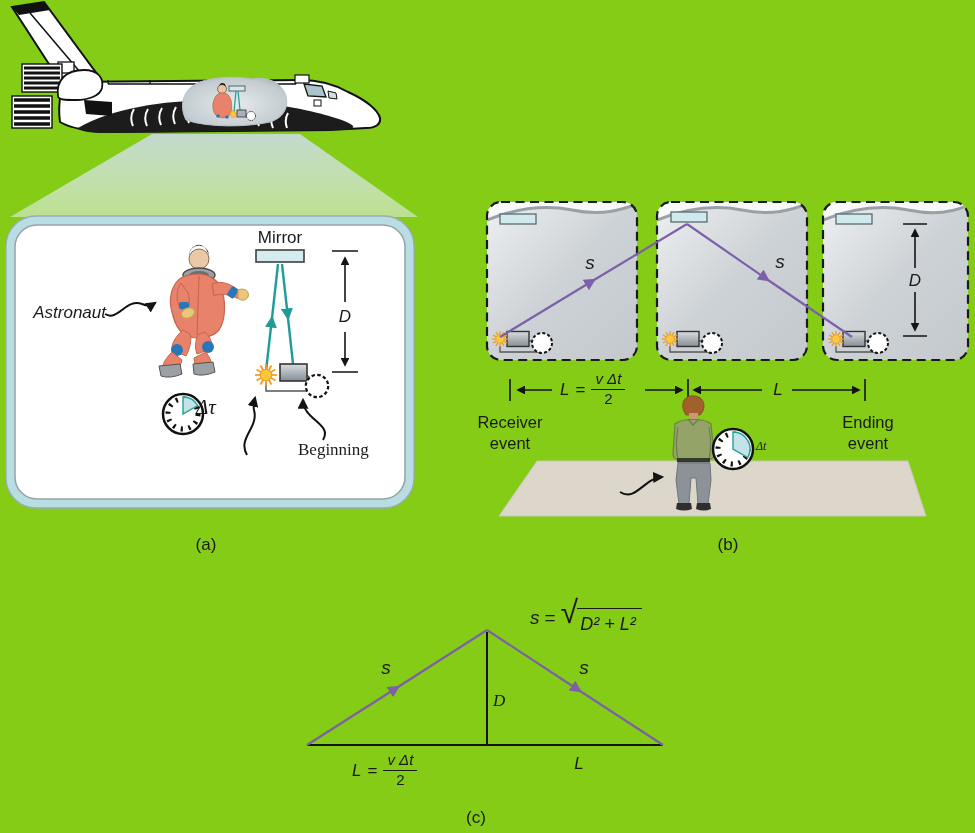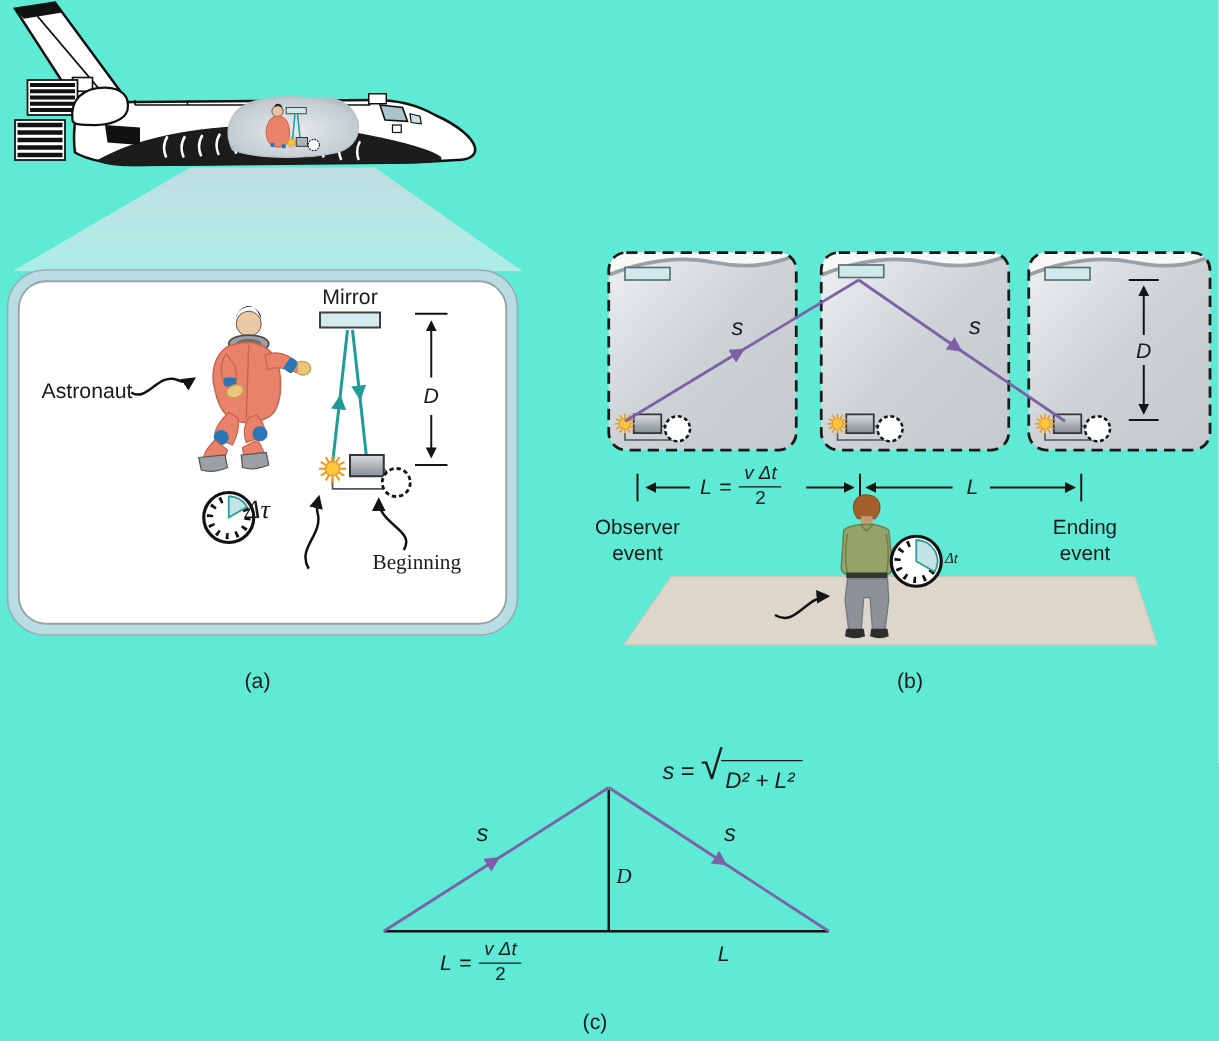--- a/index.html
+++ b/index.html
@@ -1,16 +1,16 @@
 <!DOCTYPE html>
 <html><head>
 <meta charset="utf-8">
 <style>
   html,body{margin:0;padding:0;background:#ffffff;}
-  .stage{position:relative;width:975px;height:833px;background:#5eead4;overflow:hidden;
+  .stage{position:relative;width:975px;height:833px;background:#84cc16;overflow:hidden;
          font-family:"Liberation Sans",sans-serif;color:#1a1a1a;}
   .art{position:absolute;left:0;top:0;width:975px;height:833px;}
   .lbl{position:absolute;white-space:pre-line;text-align:center;line-height:1.25;z-index:2;}
   .left{text-align:left;font-family:Liberation Serif, serif;}
   .right{text-align:right;}
   .it{font-style:italic;}
   .eqh{display:flex;align-items:center;gap:6px;font-size:17px;}
   .frac{display:inline-flex;flex-direction:column;align-items:center;font-size:15px;line-height:1.12;}
   .frac .num{border-bottom:1.6px solid #1a1a1a;padding:0 4px 1.5px;}
   .frac .den{padding-top:1px;}
@@ -276,41 +276,41 @@
     <g stroke="#7d61a8" stroke-width="2.2" fill="none">
       <path d="M307,745 L398,687" marker-end="url(#arrP)"></path>
       <path d="M398,687 L487,630"></path>
       <path d="M487,630 L580,691" marker-end="url(#arrP)"></path>
       <path d="M580,691 L663,745"></path>
     </g>
   </g>
 </svg>
 
 <div class="lbl" style="left:243px;top:227px;width:74px;font-size:17px;">Mirror</div>
-<div class="lbl right" style="left:18px;top:302px;width:88px;font-size:17px;">Astronaut</div>
+<div class="lbl right" style="left:18px;top:302px;width:88px;font-size:17px;font-style:italic;">Astronaut</div>
 <div class="lbl left it" style="left:196px;top:394px;width:52px;font-size:21px;">Δτ</div>
 <div class="lbl left" style="left:298px;top:439px;width:90px;font-size:17px;">Beginning</div>
 <div class="lbl it" style="left:333px;top:306px;width:24px;font-size:17px;">D</div>
 <div class="lbl" style="left:186px;top:534px;width:40px;font-size:17px;">(a)</div>
 
 <div class="lbl it" style="left:580px;top:251px;width:20px;font-size:19px;">s</div>
 <div class="lbl it" style="left:770px;top:250px;width:20px;font-size:19px;">s</div>
 <div class="lbl it" style="left:903px;top:270px;width:24px;font-size:17px;">D</div>
 
 <div class="lbl eqh" style="left:560px;top:371px;">
   <span class="it">L</span>
   <span>=</span>
   <span class="frac">
     <span class="num it">v Δt</span>
     <span class="den">2</span>
   </span>
 </div>
 <div class="lbl it" style="left:769px;top:379px;width:18px;font-size:17px;">L</div>
 
-<div class="lbl" style="left:463px;top:412px;width:94px;font-size:16.5px;">Observer
+<div class="lbl" style="left:463px;top:412px;width:94px;font-size:16.5px;">Receiver
 event</div>
 <div class="lbl" style="left:822px;top:412px;width:92px;font-size:16.5px;">Ending
 event</div>
 <div class="lbl left it" style="left:756px;top:439px;width:44px;font-size:12px;">Δt</div>
 <div class="lbl" style="left:708px;top:534px;width:40px;font-size:17px;">(b)</div>
 
 <div class="lbl eqc" style="left:530px;top:597px;">
   <span class="base it">s</span>
   <span class="base">=</span>
   <span class="radical">√</span>

